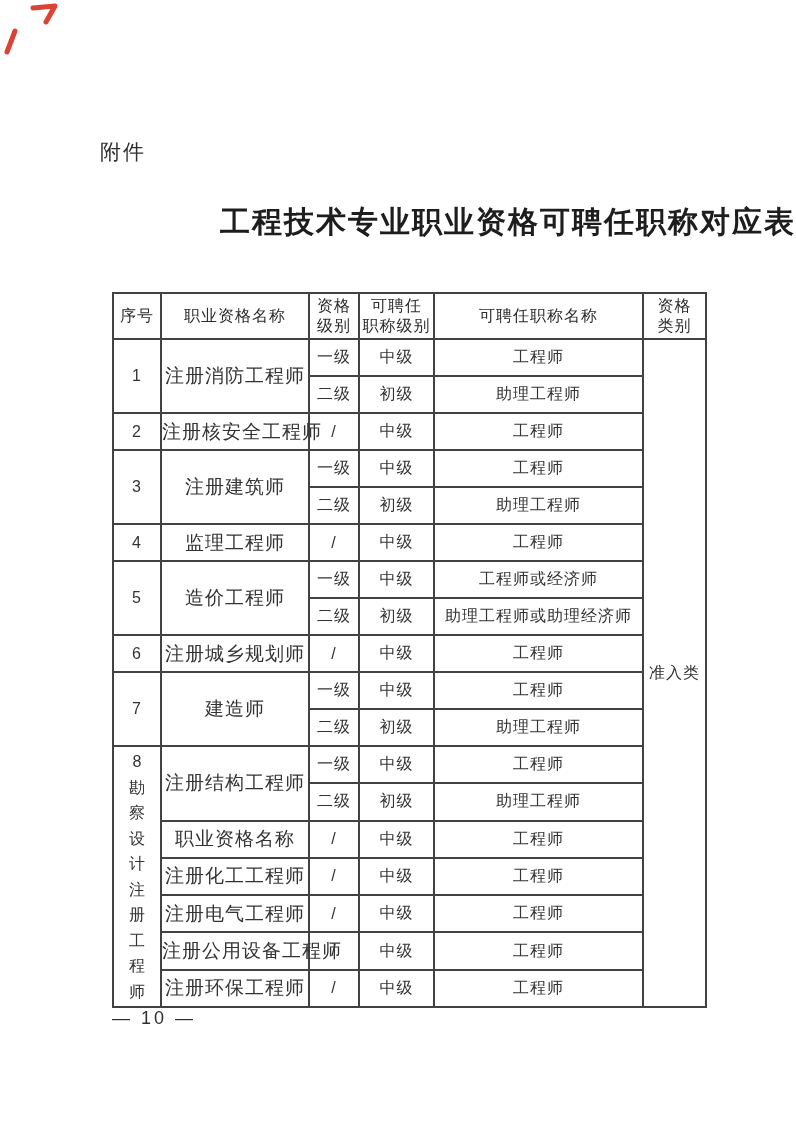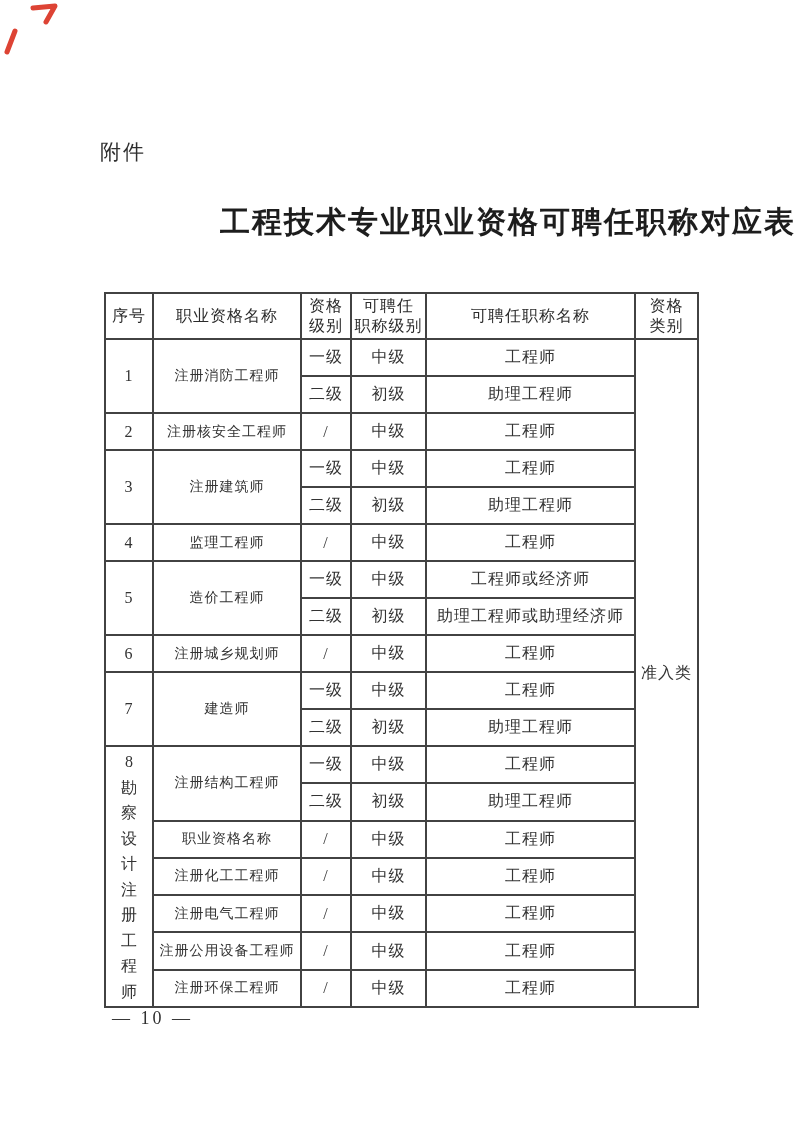--- a/index.html
+++ b/index.html
@@ -1,21 +1,21 @@
 <!DOCTYPE html>
 <html><head>
 <meta charset="utf-8">
 <style>
   html, body { margin: 0; padding: 0; background: #ffffff; }
   .page {
     position: relative;
     width: 796px;
     height: 1122px;
     background: #ffffff;
-    font-family: Liberation Serif, serif;
+    font-family: Liberation Sans, sans-serif;
     color: #333333;
     overflow: hidden;
   }
   .red-marks {
     position: absolute;
     left: 0; top: 0;
   }
   .attachment {
     position: absolute;
     left: 100px;
@@ -31,21 +31,21 @@
     top: 202px;
     margin: 0;
     text-align: right;
     font-size: 30px;
     font-weight: bold;
     letter-spacing: 2px;
     color: #1d1d1d;
   }
   table.qual-table {
     position: absolute;
-    left: 104px;
+    left: 112px;
     top: 292px;
     width: 593px;
     border-collapse: collapse;
     table-layout: fixed;
   }
   .qual-table col.c-seq   { width: 48px; }
   .qual-table col.c-name  { width: 148px; }
   .qual-table col.c-qlv   { width: 50px; }
   .qual-table col.c-tlv   { width: 75px; }
   .qual-table col.c-tname { width: 209px; }
@@ -57,21 +57,21 @@
     vertical-align: middle;
     font-size: 16px;
     color: #333333;
     letter-spacing: 1px;
     font-weight: normal;
   }
   .qual-table thead tr { height: 46px; }
   .qual-table tbody tr { height: 37px; }
   .qual-table th { line-height: 1.25; color: #2b2b2b; }
   td.qual-name {
-    font-size: 14px;
+    font-size: 19px;
     letter-spacing: 1px;
     white-space: nowrap;
   }
   td.title-name { white-space: nowrap; margin-left: 22px; }
   td.vert-cell {
     font-size: 16px;
     letter-spacing: 0;
     line-height: 25.5px;
     padding: 2px 0;
   }

